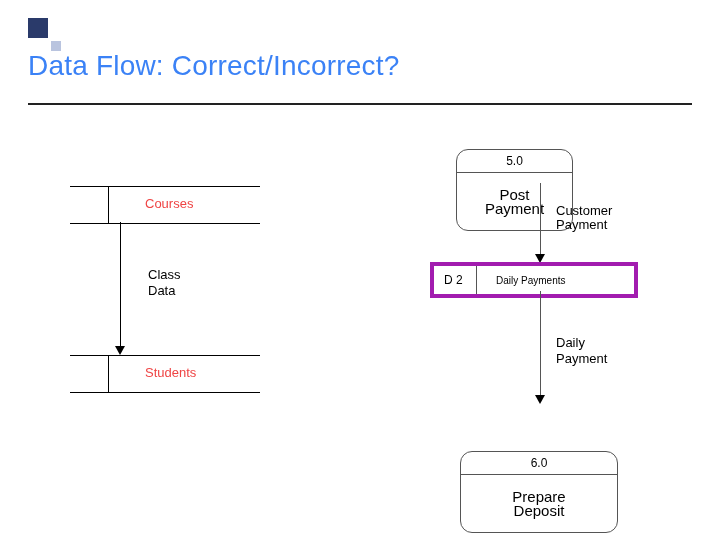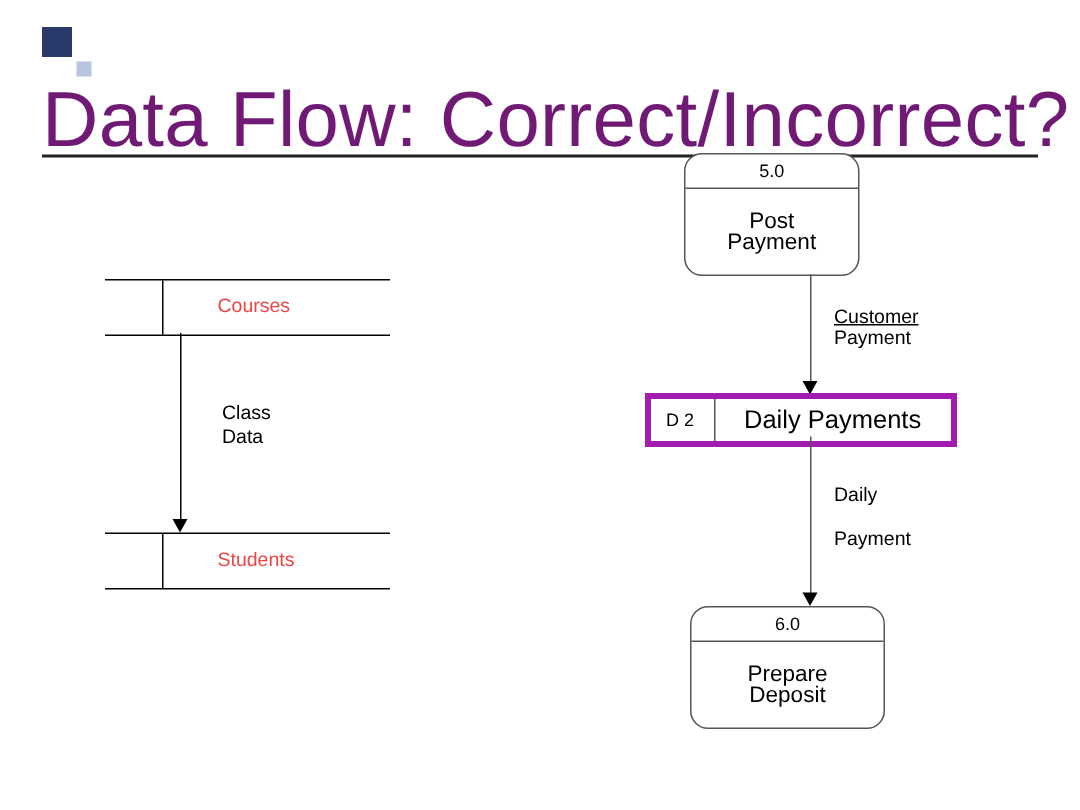--- a/index.html
+++ b/index.html
@@ -38,23 +38,23 @@
     top: 103px;
     left: 28px;
     width: 664px;
     height: 0;
     border-top: 2px solid #222;
   }
   .title {
     position: absolute;
     top: 50px;
     left: 28px;
-    font-size: 52px;
+    font-size: 28px;
     font-weight: 400;
-    color: #701a75;
+    color: #3b82f6;
     letter-spacing: 0.2px;
   }
   .lbl {
     position: absolute;
     font-size: 13px;
     color: #000;
     line-height: 1.15;
   }
   .lvline {
     position: absolute;
@@ -86,20 +86,21 @@
     border-left: 5px solid transparent;
     border-right: 5px solid transparent;
     border-top: 9px solid #000;
   }
   
   .process-box {
     position: absolute;
     border: 1px solid #555;
     border-radius: 12px;
     background: #fff;
+    margin-top: 47px;
   }
   .process-box .num {
     position: absolute;
     top: 4px;
     left: 0;
     right: 0;
     text-align: center;
     font-size: 12px;
     color: #000;
   }
@@ -135,21 +136,21 @@
     position: absolute;
     top: 50%;
     transform: translateY(-50%);
     font-size: 12px;
     color: #000;
   }
   .datastore-right .dslabel {
     position: absolute;
     top: 50%;
     transform: translateY(-50%);
-    font-size: 17px;
+    font-size: 10px;
     color: #000;
   }
   .rvline {
     position: absolute;
     width: 0;
     border-left: 1px solid #555;
   }
 </style>
 </head>
 <body>
@@ -181,35 +182,35 @@
   <div class="process-box" style="left:456px; top:102px; width:115px; height:80px;">
     <div class="num">5.0</div>
     <div class="hrule" style="top:22px;"></div>
     <div class="plabel" style="top:36px;">Post</div>
     <div class="plabel" style="top:50px;">Payment</div>
   </div>
 
   <div class="rvline" style="left:540px; top:183px; height:75px;"></div>
   <div class="arrowhead-down" style="left:535px; top:254px;"></div>
 
-  <div class="lbl" style="left:556px; top:204px;text-decoration:underline;">Customer</div>
+  <div class="lbl" style="left:556px; top:204px;">Customer</div>
   <div class="lbl" style="left:556px; top:218px;">Payment</div>
 
   <div class="datastore-right" style="left:430px; top:262px; width:200px; height:28px;">
     <div class="sep" style="left:42px;"></div>
     <div class="dsid" style="left:10px;">D 2</div>
     <div class="dslabel" style="left:62px;">Daily Payments</div>
   </div>
 
   <div class="rvline" style="left:540px; top:291px; height:108px;"></div>
   <div class="arrowhead-down" style="left:535px; top:395px;"></div>
 
-  <div class="lbl" style="left:556px; top:323px;">Daily</div>
+  <div class="lbl" style="left:556px; top:336px;">Daily</div>
   <div class="lbl" style="left:556px; top:352px;">Payment</div>
 
-  <div class="process-box" style="left:460px; top:404px; width:128px; height:80px;">
+  <div class="process-box" style="left:460px; top:404px; width:128px; height:80px;padding-left:28px;">
     <div class="num">6.0</div>
     <div class="hrule" style="top:22px;"></div>
     <div class="plabel" style="top:50px;">Deposit</div>
     <div class="plabel" style="top:36px;">Prepare</div>
   </div>
 
 </div>
 
 </body></html>

